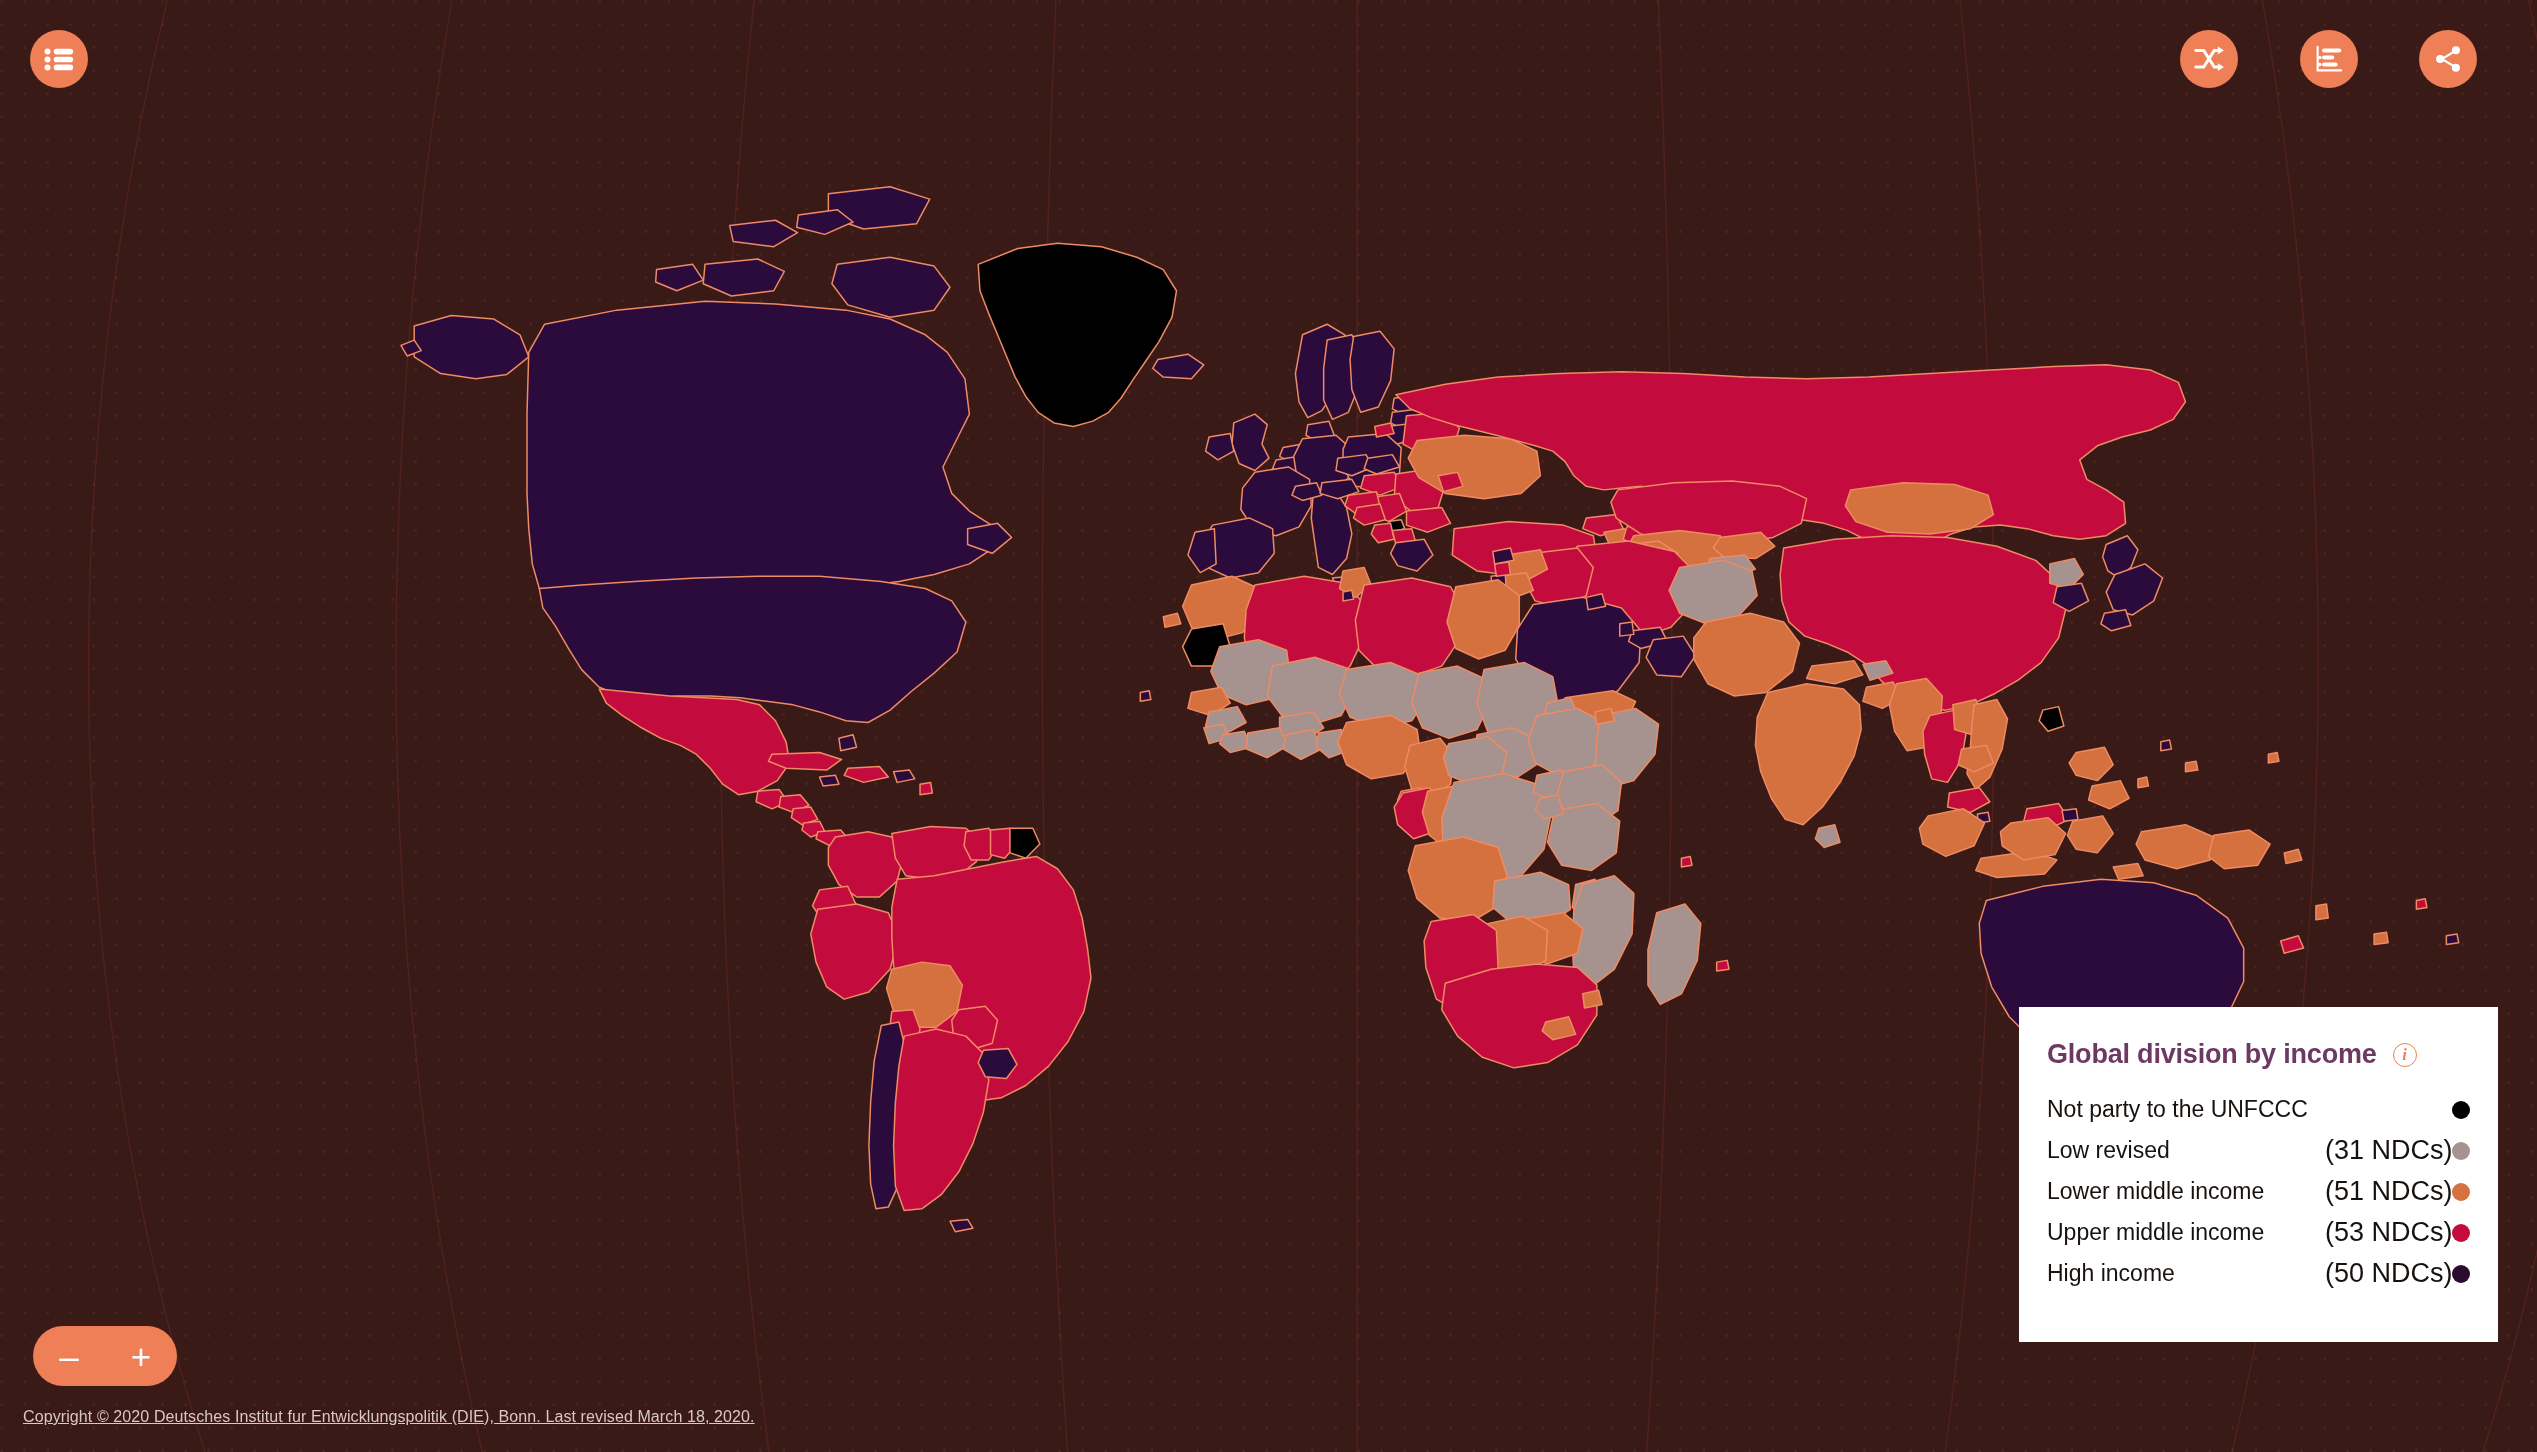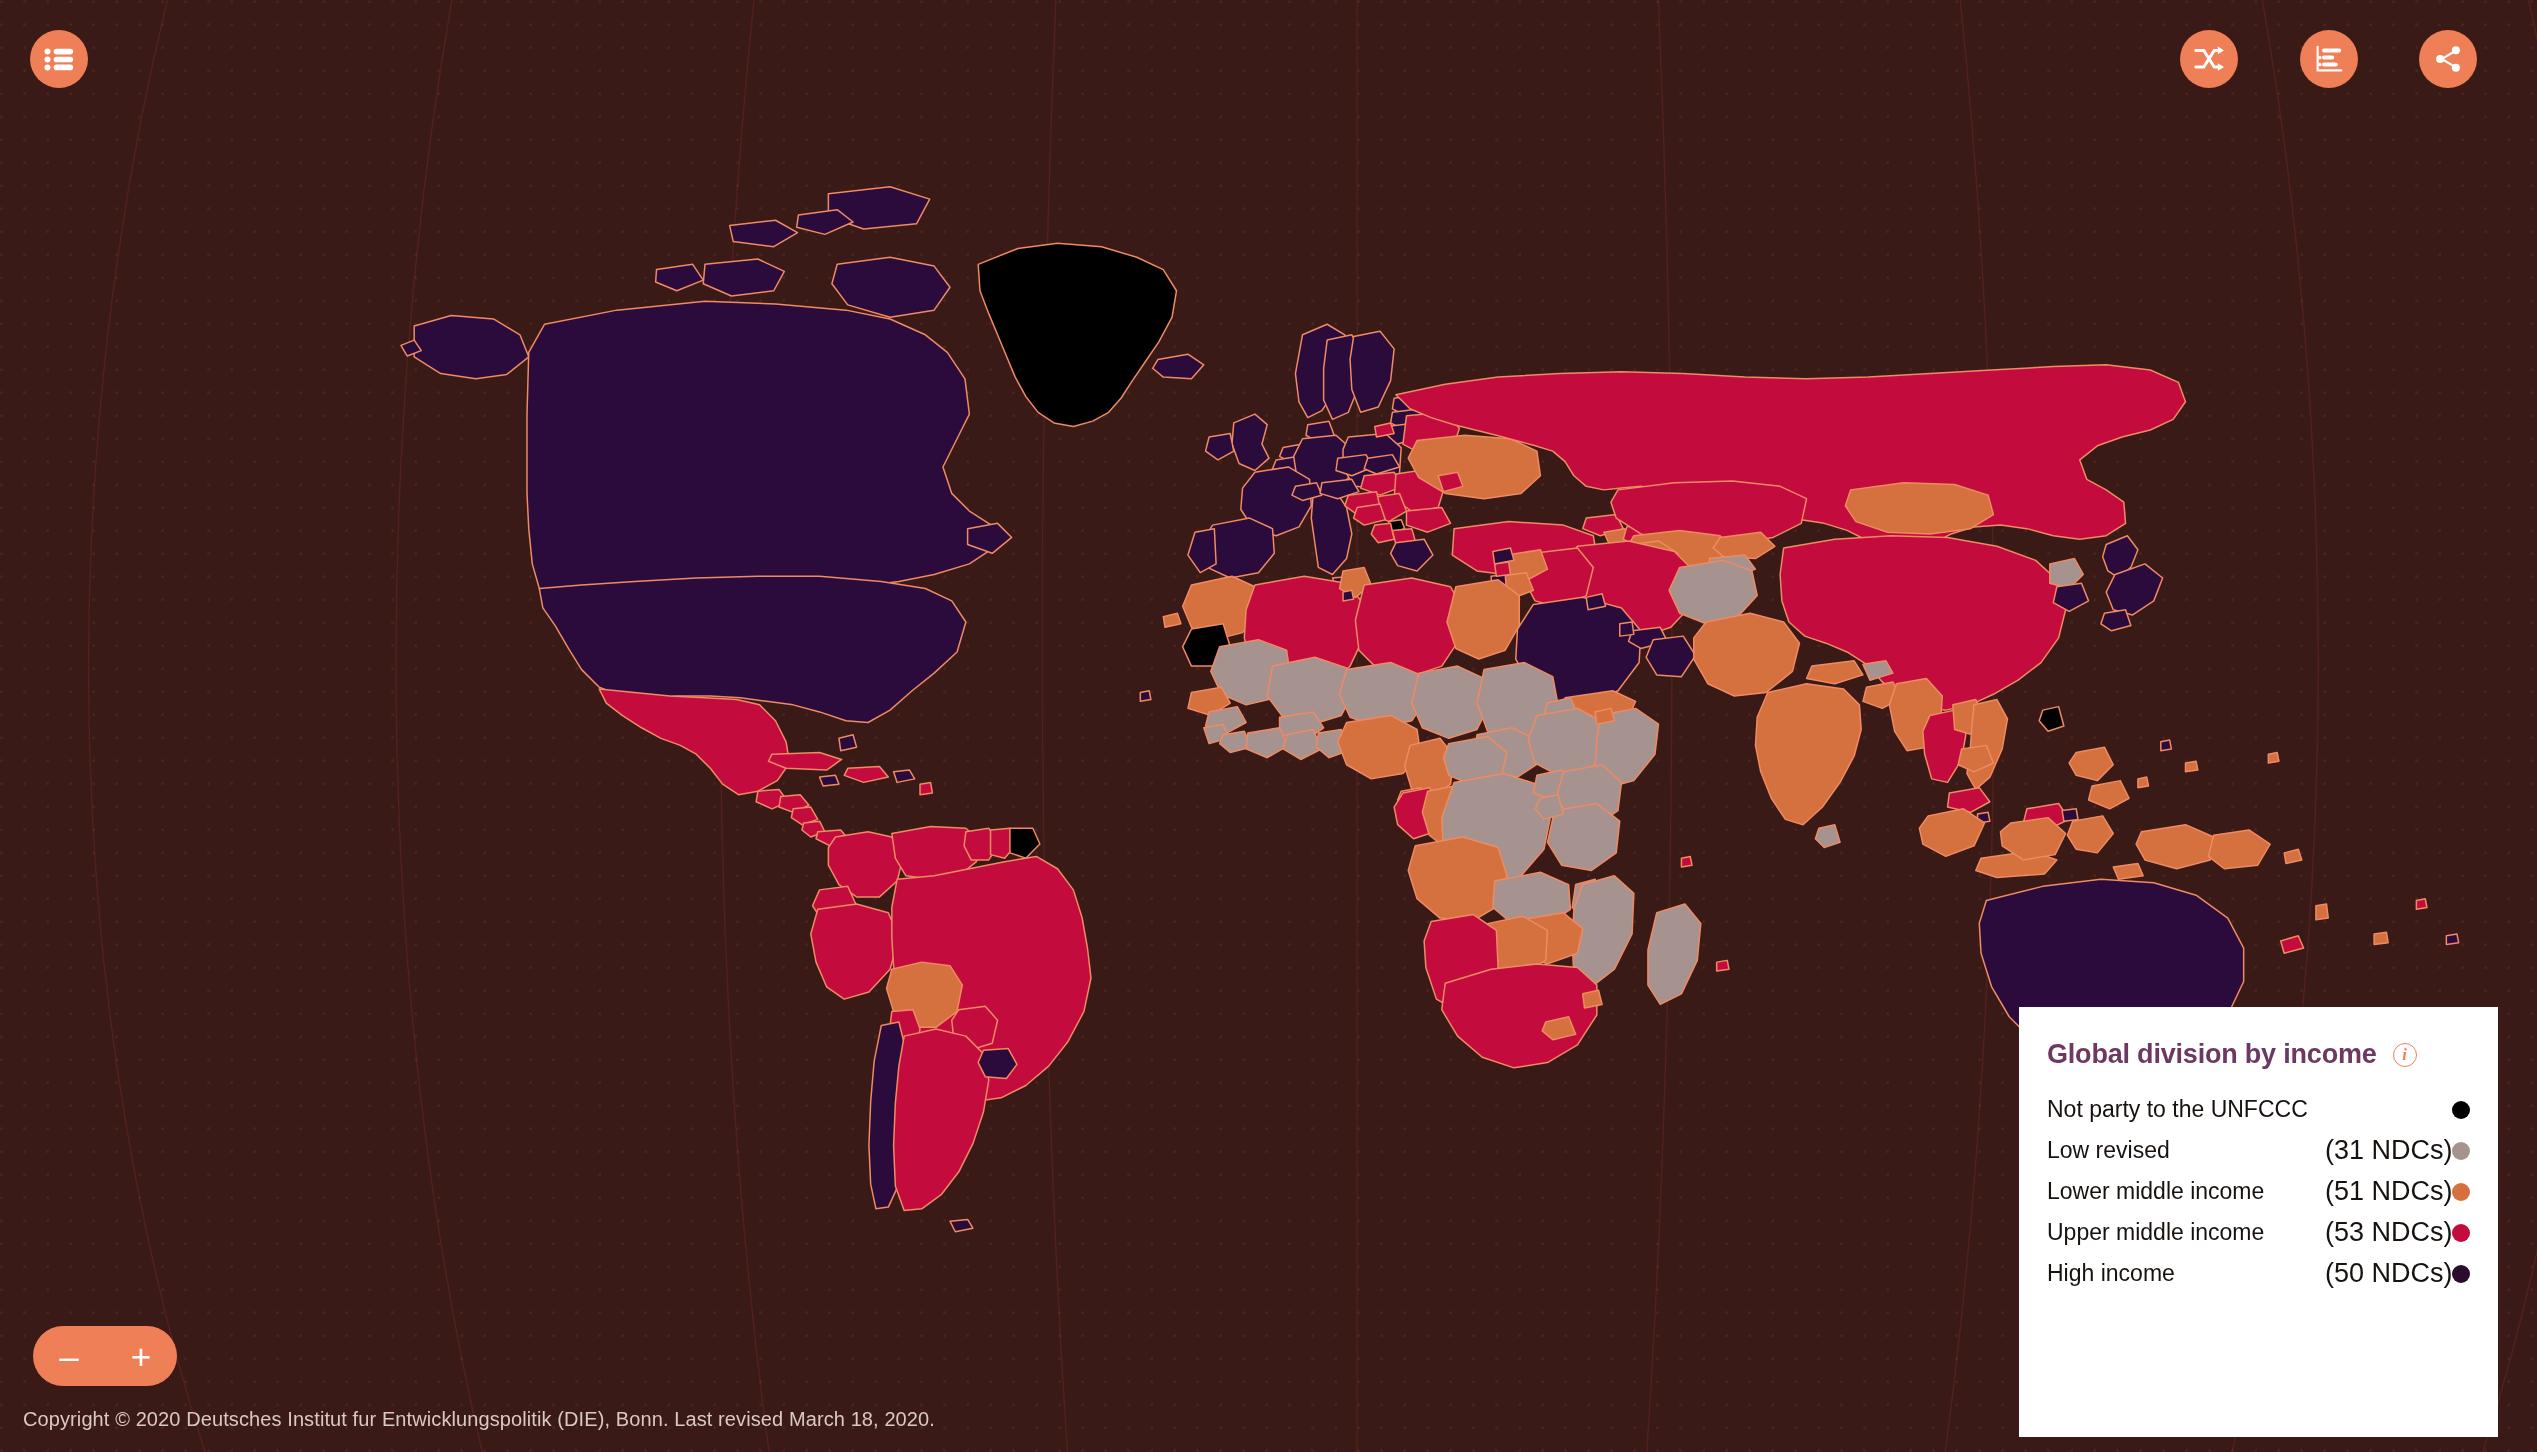--- a/index.html
+++ b/index.html
@@ -63,31 +63,32 @@
     background: transparent;
     border: none;
     font-family: "Liberation Sans", sans-serif;
   }
   #zoom-out { border-right: 1.8px solid #2d1210; }
 
   
   #copyright {
     position: absolute; left: 23px; top: 1408px;
     color: #d9c9c4;
-    font-size: 20px;
+    font-size: 16px;
     letter-spacing: 0.1px;
     z-index: 20;
     white-space: nowrap;
+    text-decoration: underline;
   }
 
   
   #legend {
     position: absolute;
     left: 2019px; top: 1007px;
-    width: 479px; height: 430px;
+    width: 479px; height: 335px;
     background: #ffffff;
     z-index: 25;
     padding: 0;
     box-sizing: border-box;
   }
   #legend-title-row {
     display: flex; align-items: center;
     padding: 32px 0 0 28px;
   }
   #legend-title {

